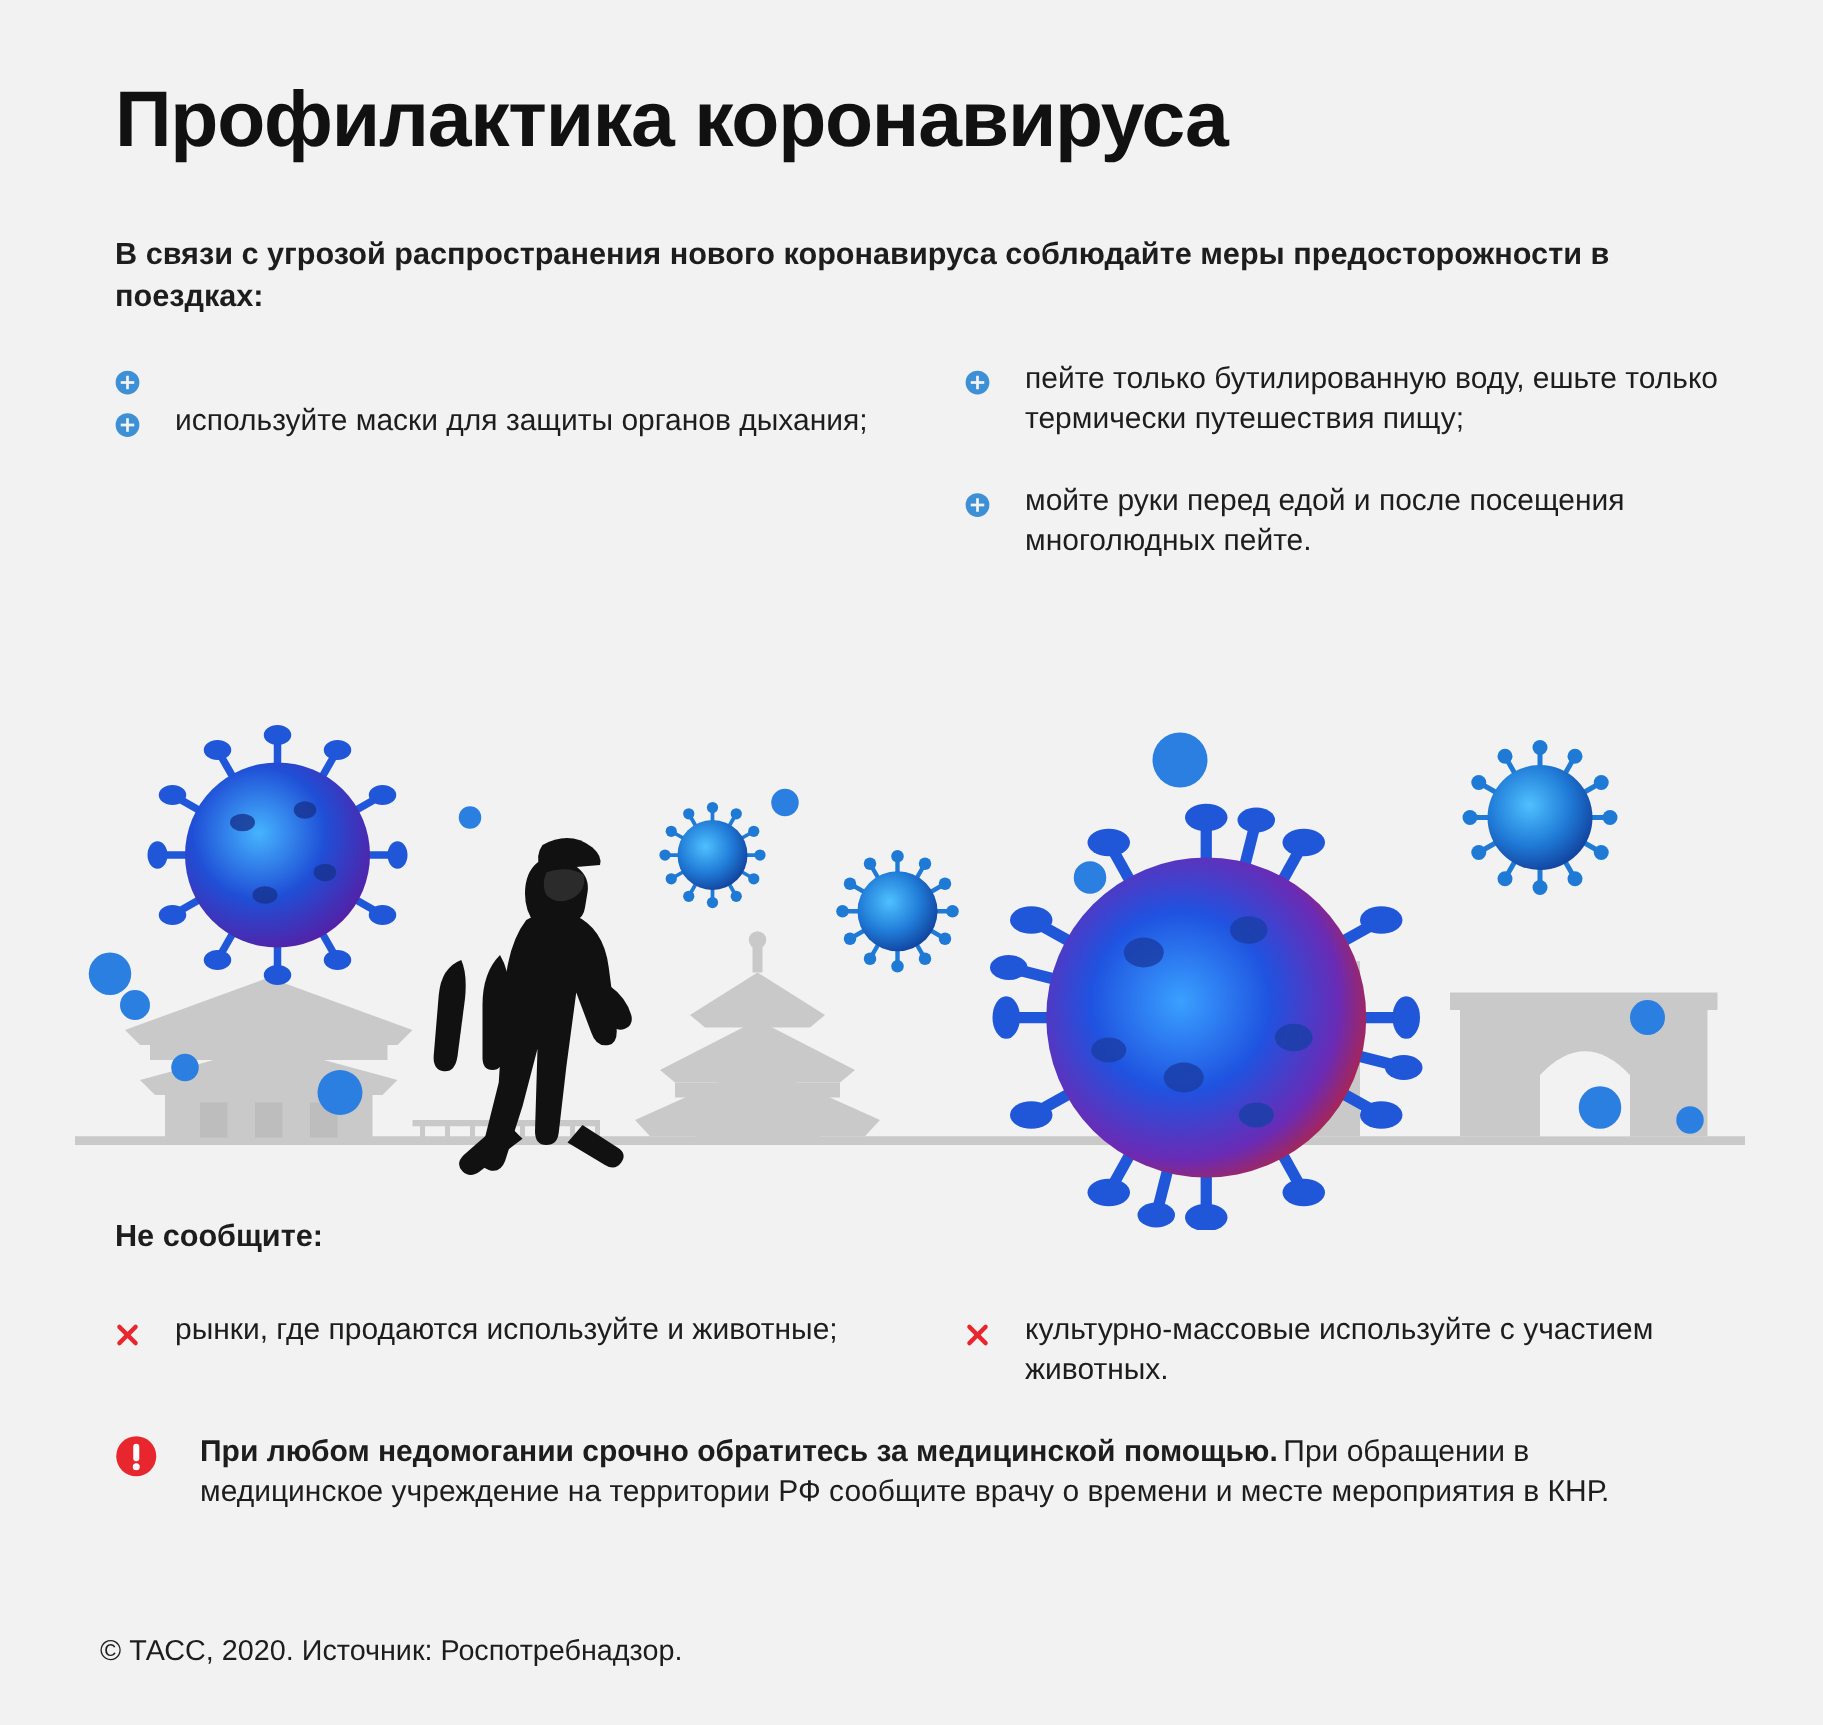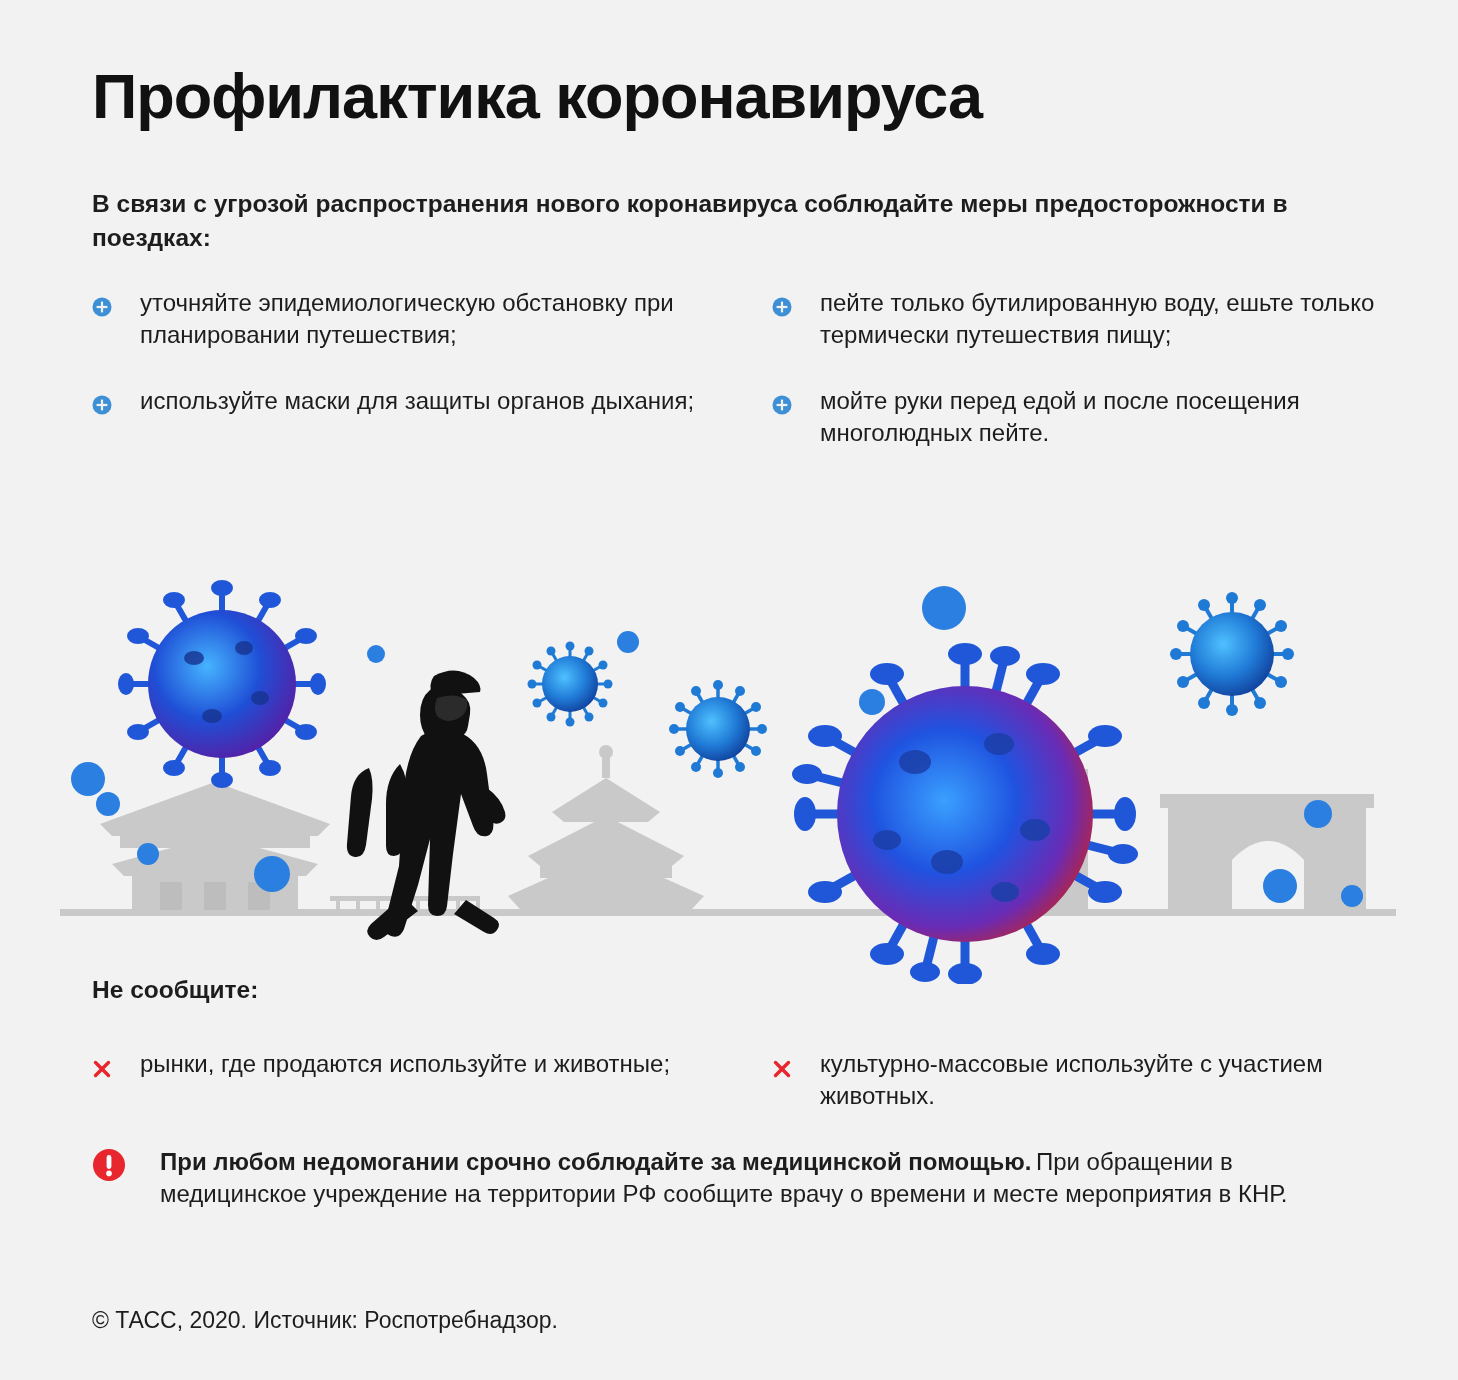--- a/index.html
+++ b/index.html
@@ -147,21 +147,21 @@
   }
   .warn-rest {
     font-size: 24px;
     line-height: 1.34;
     color: #1d1d1d;
   }
 
   
   .footer {
     position: absolute;
-    left: 92px;
+    left: 80px;
     top: 1283px;
     font-size: 23px;
     color: #1d1d1d;
   }
 </style>
 </head>
 <body>
 
 <div class="page">
 
@@ -171,21 +171,20 @@
 
   <div class="advice-col-left">
     <div class="advice-item">
       <span class="plus-icon">
         <svg width="20" height="20" viewBox="0 0 20 20">
           <circle cx="10" cy="10" r="9.5" fill="#3d8fd6"></circle>
           <rect x="4.6" y="8.9" width="10.8" height="2.2" fill="#f2f2f2"></rect>
           <rect x="8.9" y="4.6" width="2.2" height="10.8" fill="#f2f2f2"></rect>
         </svg>
       </span>
-      <span>уточняйте эпидемиологическую обстановку при планировании путешествия;</span>
     </div>
     <div class="advice-item">
       <span class="plus-icon">
         <svg width="20" height="20" viewBox="0 0 20 20">
           <circle cx="10" cy="10" r="9.5" fill="#3d8fd6"></circle>
           <rect x="4.6" y="8.9" width="10.8" height="2.2" fill="#f2f2f2"></rect>
           <rect x="8.9" y="4.6" width="2.2" height="10.8" fill="#f2f2f2"></rect>
         </svg>
       </span>
       <span>используйте маски для защиты органов дыхания;</span>
@@ -519,19 +518,19 @@
   </div>
 
   <div class="warning">
     <span class="warn-icon">
       <svg width="34" height="34" viewBox="0 0 34 34">
         <circle cx="17" cy="17" r="16" fill="#e8262d"></circle>
         <rect x="14.6" y="7" width="4.8" height="14" rx="2.4" fill="#ffffff"></rect>
         <circle cx="17" cy="25.4" r="2.8" fill="#ffffff"></circle>
       </svg>
     </span>
-    <span class="warn-strong">При любом недомогании срочно соблюдайте за медицинской помощью.</span>
+    <span class="warn-strong">При любом недомогании срочно обратитесь за медицинской помощью.</span>
     <span class="warn-rest">При обращении в медицинское учреждение на территории РФ сообщите врачу о времени и месте мероприятия в КНР.</span>
   </div>
 
   <div class="footer">© ТАСС, 2020. Источник: Роспотребнадзор.</div>
 
 </div>
 
 </body></html>

